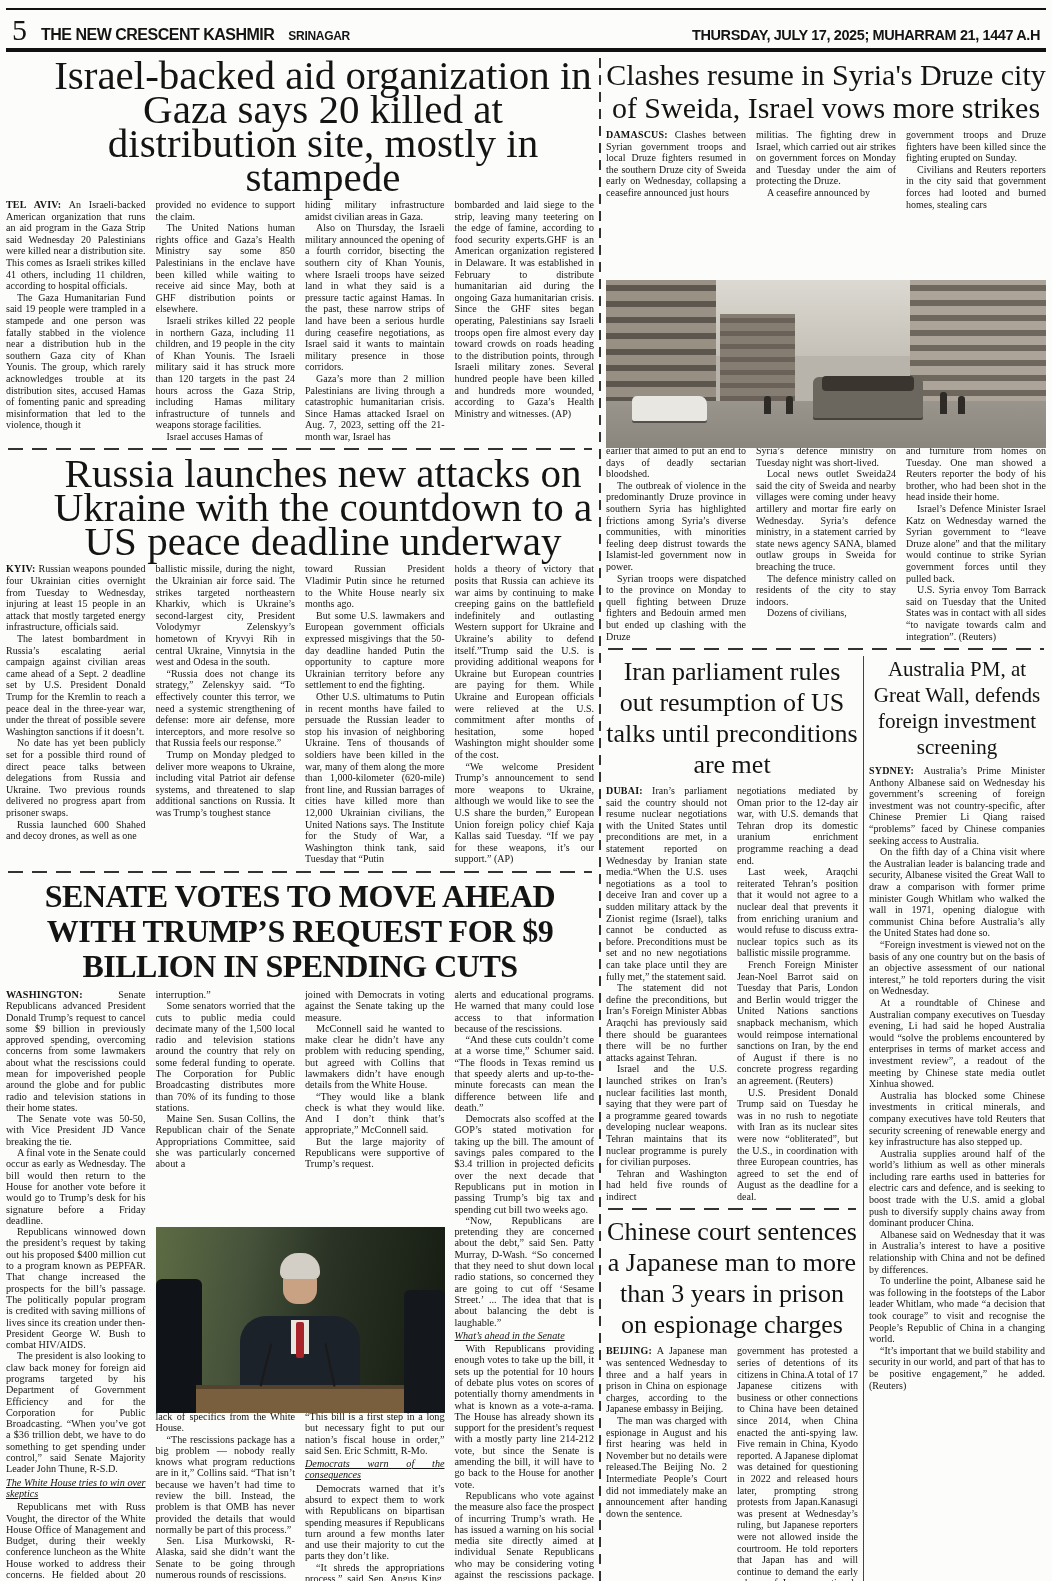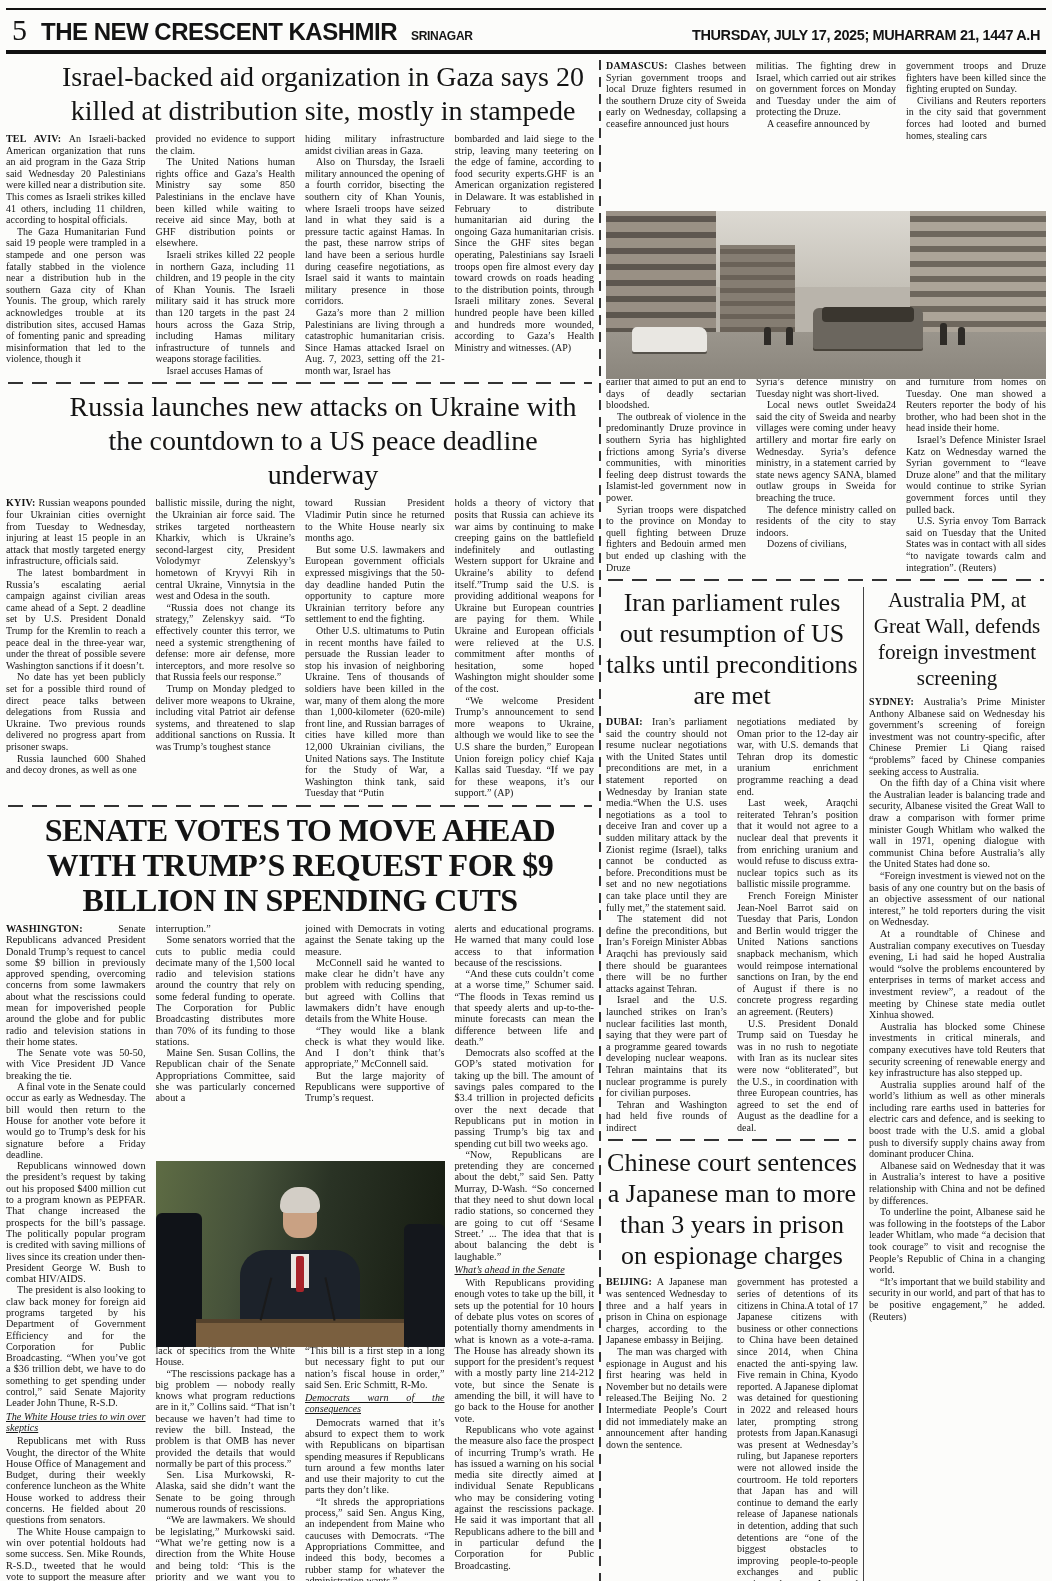--- a/index.html
+++ b/index.html
@@ -6,21 +6,21 @@
   html,body { margin:0; padding:0; background:#e9e7e2; }
   .page {
     width:1052px; margin:0 auto; background:#fcfcfa; color:#141414;
     font-family:"Liberation Serif","DejaVu Serif",serif;
     padding:8px 6px 4px 6px; position:relative;
   }
   
   .top-rule { height:2px; background:#111; margin-bottom:4px; }
   .masthead-row { display:flex; align-items:baseline; gap:14px; padding:2px 6px 4px 6px; }
   .pageno { font-size:30px; line-height:28px; font-weight:normal; }
-  .masthead { font-family:"Liberation Sans",sans-serif; font-weight:bold; font-size:24px; letter-spacing:-0.5px; }
+  .masthead { font-family:"Liberation Sans",sans-serif; font-weight:bold; font-size:16px; letter-spacing:-0.5px; }
   .city { font-family:"Liberation Sans",sans-serif; font-weight:bold; font-size:12px; letter-spacing:-0.3px; }
   .hdr-spacer { flex:1; }
   .hdr-date { font-family:"Liberation Sans",sans-serif; font-weight:bold; font-size:14.5px; letter-spacing:-0.4px; }
   .thick-rule { height:4px; background:#111; margin-bottom:6px; }
 
   
   main { display:flex; align-items:stretch; }
   .sec-left { width:588px; }
   .sec-right { width:440px; }
   .v-dash {
@@ -29,21 +29,21 @@
   }
   .v-solid { width:1px; background:#444; margin:0 5px; }
   .h-dash {
     height:2px; margin:6px 2px;
     background:repeating-linear-gradient(90deg,#333 0 15px,transparent 15px 24px);
   }
 
   
   article { overflow:hidden; }
   .headline { text-align:center; font-weight:normal; margin:0 0 5px 0; }
-  .hl-xl { font-size:28px; line-height:34px;margin-left:46px; }
+  .hl-xl { font-size:41px; line-height:34px;margin-left:46px; }
   .hl-lg { font-size:30px; line-height:33px; }
   .hl-caps { font-size:32px; line-height:35px; font-weight:bold; letter-spacing:-0.5px; }
   .hl-md { font-size:26px; line-height:31px; }
   .hl-sm { font-size:21px; line-height:26px; }
 
   .body-txt { font-size:10px; line-height:11.6px; }
   .cols { display:flex; gap:10px; }
   .col { flex:1 1 0; overflow:hidden; }
 
   .para { margin:0; text-align:justify; text-indent:11px; }
@@ -231,20 +231,21 @@
           </div>
         </div>
       </article>
     </section>
 
     <div class="v-dash"></div>
 
     <section class="sec-right">
 
       <article>
+        <h1 class="headline hl-lg">Clashes resume in Syria's Druze city of Sweida, Israel vows more strikes</h1>
         <div class="syria-grid body-txt">
           <div class="sy-c1t">
               <p class="para lead"><b>DAMASCUS:</b> Clashes between Syrian government troops and local Druze fighters resumed in the southern Druze city of Sweida early on Wednesday, collapsing a ceasefire announced just hours</p>
             </div>
           <div class="sy-c1b">
               <p class="para cont">earlier that aimed to put an end to days of deadly sectarian bloodshed.</p>
               <p class="para plain">The outbreak of violence in the predominantly Druze province in southern Syria has highlighted frictions among Syria’s diverse communities, with minorities feeling deep distrust towards the Islamist-led government now in power.</p>
               <p class="para plain">Syrian troops were dispatched to the province on Monday to quell fighting between Druze fighters and Bedouin armed men but ended up clashing with the Druze</p>
             </div>
           <div class="sy-c2t">

